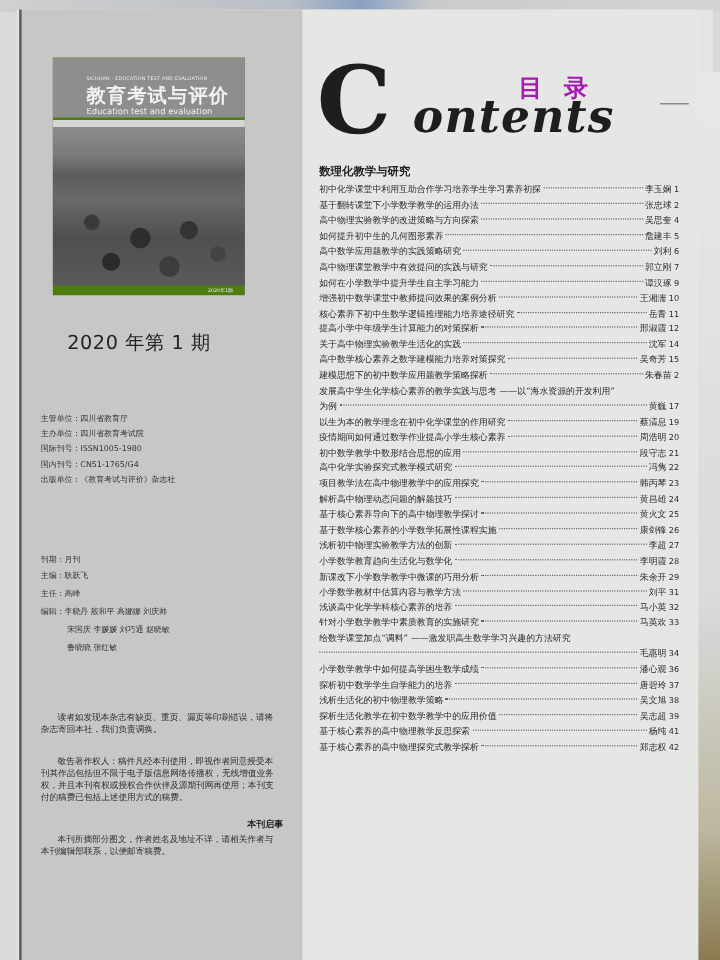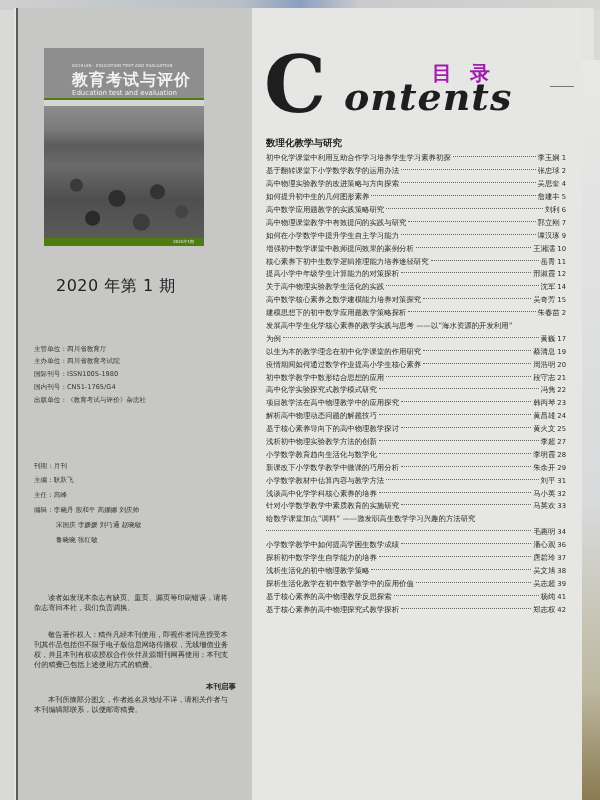--- a/index.html
+++ b/index.html
@@ -294,20 +294,26 @@
       <span class="toc-author">黄昌雄</span>
       <span class="toc-page">24</span>
     </div>
     <div class="toc-row">
       <span class="toc-title">基于核心素养导向下的高中物理教学探讨</span>
       <span class="toc-dots"></span>
       <span class="toc-author">黄火文</span>
       <span class="toc-page">25</span>
     </div>
     <div class="toc-row">
+      <span class="toc-title">基于数学核心素养的小学数学拓展性课程实施</span>
+      <span class="toc-dots"></span>
+      <span class="toc-author">康剑锋</span>
+      <span class="toc-page">26</span>
+    </div>
+    <div class="toc-row">
       <span class="toc-title">浅析初中物理实验教学方法的创新</span>
       <span class="toc-dots"></span>
       <span class="toc-author">李超</span>
       <span class="toc-page">27</span>
     </div>
     <div class="toc-row">
       <span class="toc-title">小学数学教育趋向生活化与数学化</span>
       <span class="toc-dots"></span>
       <span class="toc-author">李明霞</span>
       <span class="toc-page">28</span>

